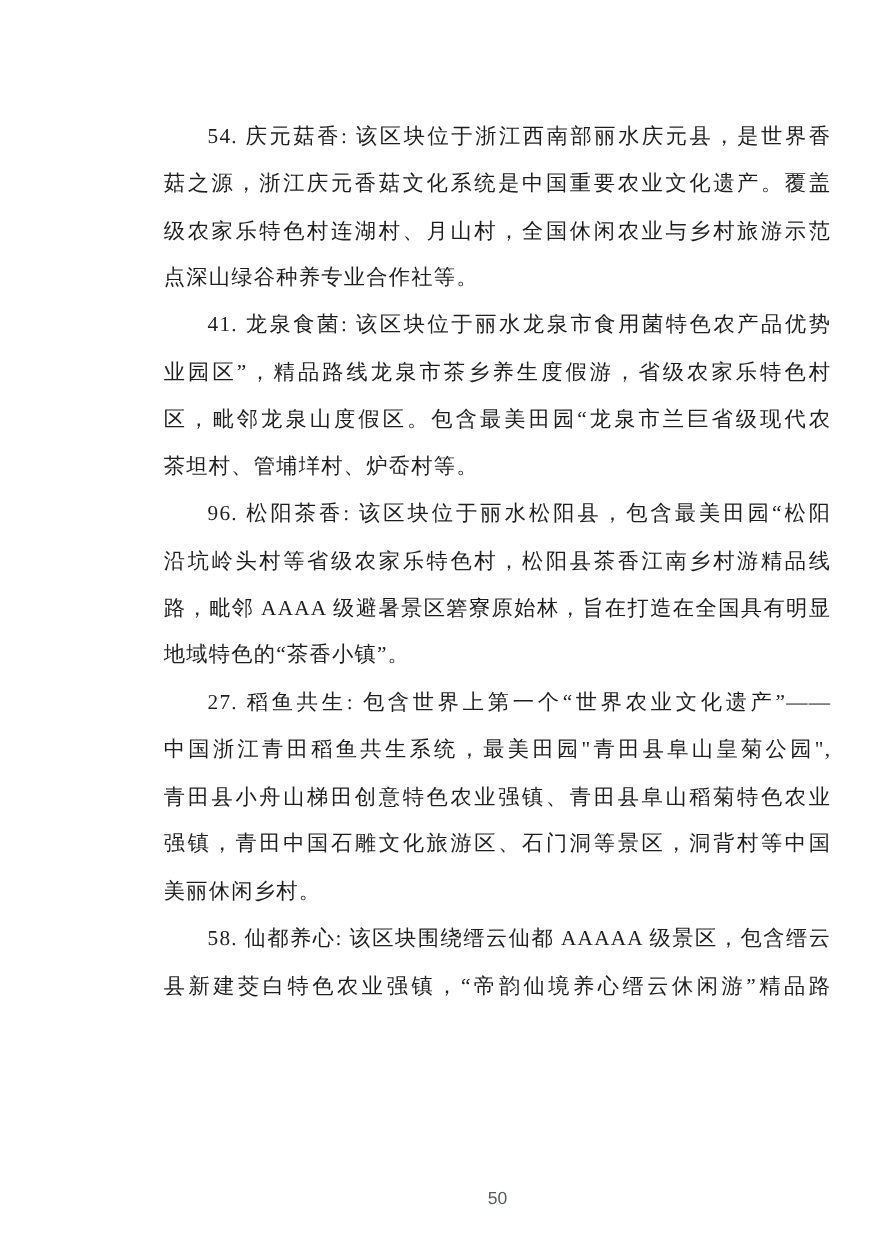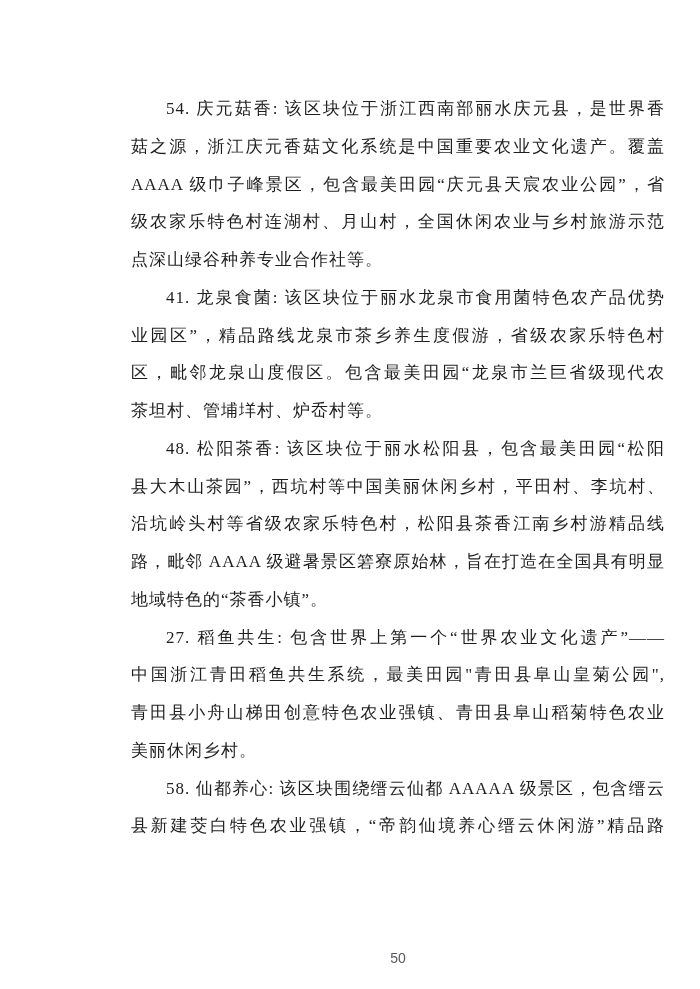--- a/index.html
+++ b/index.html
@@ -52,44 +52,43 @@
 </style>
 </head>
 <body>
 
 <div class="page">
   <div class="content">
 
     <div>
       <div class="line first">54. 庆元菇香: 该区块位于浙江西南部丽水庆元县，是世界香</div>
       <div class="line">菇之源，浙江庆元香菇文化系统是中国重要农业文化遗产。覆盖</div>
-      <div class="line">AAAA 级巾子峰景区，包含最美田园“庆元县天宸农业公园”，省</div>
       <div class="line">级农家乐特色村连湖村、月山村，全国休闲农业与乡村旅游示范</div>
       <div class="line last">点深山绿谷种养专业合作社等。</div>
     </div>
 
     <div>
       <div class="line first">41. 龙泉食菌: 该区块位于丽水龙泉市食用菌特色农产品优势</div>
       <div class="line">业园区”，精品路线龙泉市茶乡养生度假游，省级农家乐特色村</div>
       <div class="line">区，毗邻龙泉山度假区。包含最美田园“龙泉市兰巨省级现代农</div>
       <div class="line last">茶坦村、管埔垟村、炉岙村等。</div>
     </div>
 
     <div>
-      <div class="line first">48. 松阳茶香: 该区块位于丽水松阳县，包含最美田园“松阳</div>
-      <div class="line">县大木山茶园”，西坑村等中国美丽休闲乡村，平田村、李坑村、</div>
+      <div class="line first">96. 松阳茶香: 该区块位于丽水松阳县，包含最美田园“松阳</div>
       <div class="line">沿坑岭头村等省级农家乐特色村，松阳县茶香江南乡村游精品线</div>
       <div class="line">路，毗邻 AAAA 级避暑景区箬寮原始林，旨在打造在全国具有明显</div>
       <div class="line last">地域特色的“茶香小镇”。</div>
     </div>
 
     <div>
       <div class="line first">27. 稻鱼共生: 包含世界上第一个“世界农业文化遗产”——</div>
       <div class="line">中国浙江青田稻鱼共生系统，最美田园"青田县阜山皇菊公园",</div>
       <div class="line">青田县小舟山梯田创意特色农业强镇、青田县阜山稻菊特色农业</div>
+      <div class="line">强镇，青田中国石雕文化旅游区、石门洞等景区，洞背村等中国</div>
       <div class="line last">美丽休闲乡村。</div>
     </div>
 
     <div>
       <div class="line first">58. 仙都养心: 该区块围绕缙云仙都 AAAAA 级景区，包含缙云</div>
       <div class="line">县新建茭白特色农业强镇，“帝韵仙境养心缙云休闲游”精品路</div>
     </div>
 
   </div>
 

